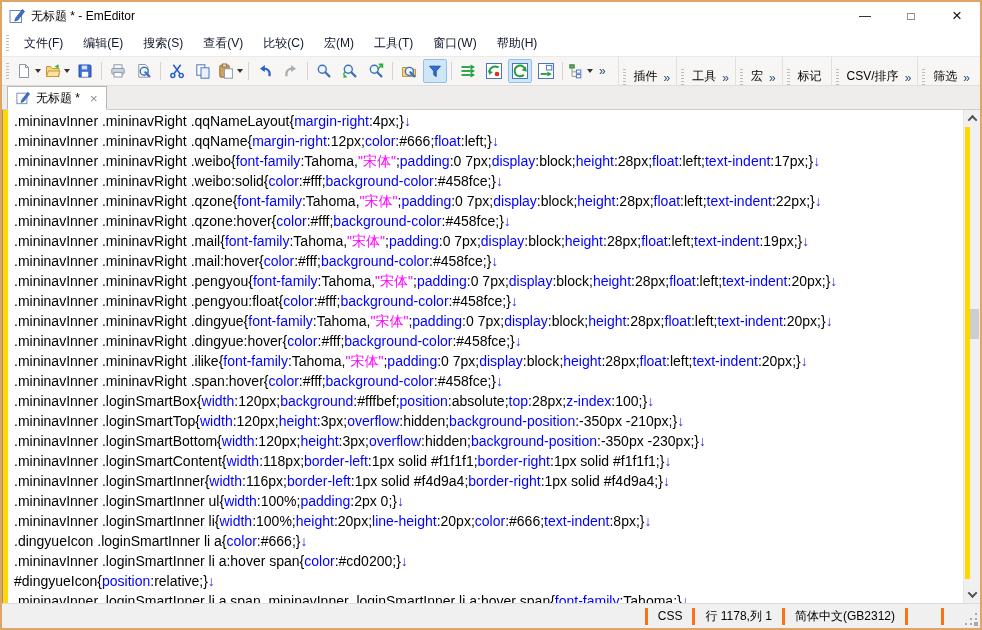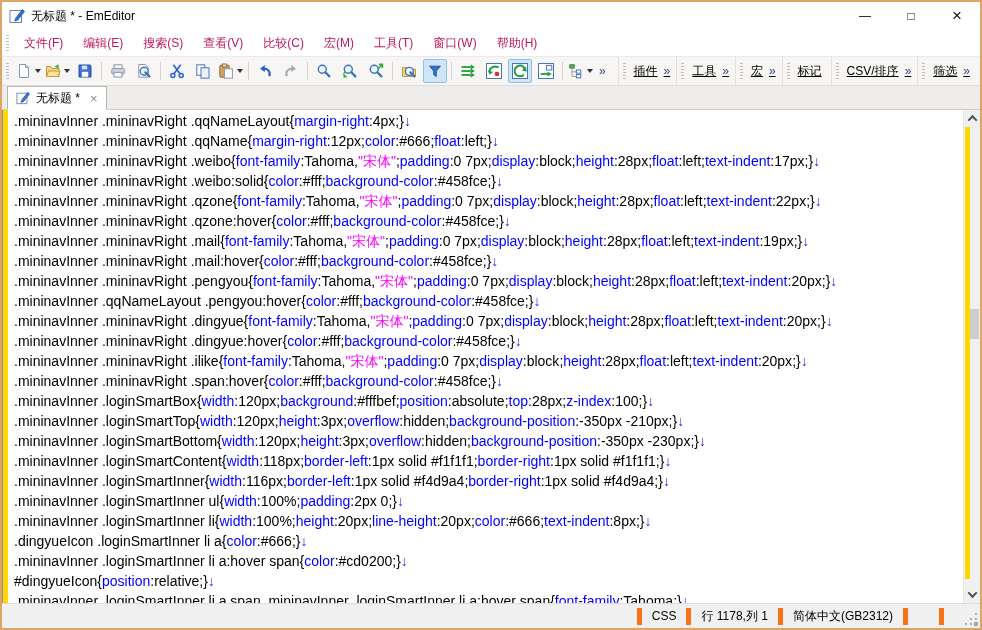--- a/index.html
+++ b/index.html
@@ -13,34 +13,34 @@
   .titlebar .title { flex:1 1 auto; white-space:nowrap; }
   .win-controls { display:flex; height:28px; flex:0 0 auto; }
   .win-btn { width:46px; height:28px; display:flex; align-items:center; justify-content:center;
              font-size:12px; color:#111; cursor:default; }
   .win-btn.close { font-size:17px; font-weight:400; }
 
   
   .menubar { height:26px; display:flex; align-items:center; font-size:12px; flex:0 0 auto; background:#fff; }
   .grip { width:3px; height:16px; margin:0 5px 0 4px;
           background:repeating-linear-gradient(to bottom,#bdbdbd 0 1px,transparent 1px 3px); }
-  .menu-item { padding:0 10px; height:22px; line-height:22px; color:#be185d;text-align:center; }
+  .menu-item { padding:0 10px; height:22px; line-height:22px; color:#0f172a;text-align:center; }
 
   
   .toolbar { height:30px; display:flex; align-items:center; background:#f7f6f4;
              border-top:1px solid #eceae8; border-bottom:1px solid #e0deda; flex:0 0 auto; padding-right:4px; }
   .tbtn { height:24px; min-width:24px; display:flex; align-items:center; justify-content:center;
           border:1px solid transparent; border-radius:2px; margin:0 1px; }
   .tbtn.active { background:#cfe5f8; border-color:#8fc0e8; }
   .tbtn .caret { width:0; height:0; border-left:3px solid transparent; border-right:3px solid transparent;
                  border-top:4px solid #333; margin-left:3px; }
   .tsep { width:1px; height:18px; background:#d6d4d1; margin:0 3px; flex:0 0 auto; }
   .tb-overflow { font-size:12px; color:#2b4b7c; padding:0 4px; }
   .tb-groups { margin-left:auto; display:flex; align-items:center; height:100%; }
-  .tb-group { display:flex; align-items:center; height:100%; border-left:1px solid #e3e1de; padding-right:6px;text-decoration:underline; }
+  .tb-group { display:flex; align-items:flex-end; height:100%; border-left:1px solid #e3e1de; padding-right:6px; }
   .tb-group .label { font-size:12px; color:#000; padding:0 3px; }
   .tb-group .ovf { font-size:12px; color:#2b4b7c; padding-left:3px; }
 
   
   .tabbar { height:24px; background:#efedeb; border-bottom:1px solid #cfccc9; display:flex; align-items:flex-end; flex:0 0 auto; }
   .tab { height:24px; margin-left:5px; margin-bottom:-1px; background:#fff;
          border:1px solid #b9b6b2; border-bottom:1px solid #fff; display:flex; align-items:center;
          padding:0 8px; gap:6px; font-size:12px; }
   .tab .tab-icon { width:14px; height:14px; }
   .tab .tab-close { color:#8a8a8a; font-size:13px; padding-left:4px; }
@@ -60,21 +60,21 @@
   .sb-btn.up { top:0; } .sb-btn.down { bottom:0; }
   .chev { width:7px; height:7px; border-left:2px solid #505050; border-top:2px solid #505050; }
   .chev.up { transform:rotate(45deg) translate(1px,1px); }
   .chev.down { transform:rotate(225deg) translate(1px,1px); }
   .sb-mod-stripe { position:absolute; left:1px; top:17px; bottom:24px; width:5px; background:#ffd800; }
   .sb-thumb { position:absolute; left:6px; right:1px; top:199px; height:30px; background:#cdcdcd; }
 
   
   .statusbar { height:25px; background:#f0f0f0; border-top:1px solid #dcdcdc; display:flex;
                align-items:center; justify-content:flex-end; font-size:12px; flex:0 0 auto; }
-  .status-cell { border-left:5px solid #f97316; height:17px; line-height:17px; padding:0 10px; color:#000; white-space:nowrap; }
+  .status-cell { border-left:3px solid #f97316; height:17px; line-height:17px; padding:0 10px; color:#000; white-space:nowrap; }
   .status-cell.empty-a { width:36px; } .status-cell.empty-b { width:22px; }
   .resize-grip { width:16px; height:100%; position:relative; }
   .resize-grip::after { content:""; position:absolute; right:3px; bottom:3px; width:2px; height:2px; color:#a8a8a8;
       box-shadow:0 0 0 1px #a8a8a8, -5px 0 0 0 #a8a8a8, 0 -5px 0 0 #a8a8a8, -10px 0 0 0 #a8a8a8,
                  -5px -5px 0 0 #a8a8a8, 0 -10px 0 0 #a8a8a8; background:#a8a8a8; }
 </style>
 </head>
 <body>
 
 <div class="window">
@@ -314,21 +314,21 @@
     <div class="code">
         <div class="code-line"><span>.mininavInner .mininavRight .qqNameLayout</span><span>{</span><span class="tok-prop">margin-right</span><span>:</span><span>4px</span><span>;</span><span>}</span><span class="tok-nl">↓</span></div>
         <div class="code-line"><span>.mininavInner .mininavRight .qqName</span><span>{</span><span class="tok-prop">margin-right</span><span>:</span><span>12px</span><span>;</span><span class="tok-prop">color</span><span>:</span><span>#666</span><span>;</span><span class="tok-prop">float</span><span>:</span><span>left</span><span>;</span><span>}</span><span class="tok-nl">↓</span></div>
         <div class="code-line"><span>.mininavInner .mininavRight .weibo</span><span>{</span><span class="tok-prop">font-family</span><span>:</span><span>Tahoma,</span><span class="tok-str">"宋体"</span><span>;</span><span class="tok-prop">padding</span><span>:</span><span>0 7px</span><span>;</span><span class="tok-prop">display</span><span>:</span><span>block</span><span>;</span><span class="tok-prop">height</span><span>:</span><span>28px</span><span>;</span><span class="tok-prop">float</span><span>:</span><span>left</span><span>;</span><span class="tok-prop">text-indent</span><span>:</span><span>17px</span><span>;</span><span>}</span><span class="tok-nl">↓</span></div>
         <div class="code-line"><span>.mininavInner .mininavRight .weibo:solid</span><span>{</span><span class="tok-prop">color</span><span>:</span><span>#fff</span><span>;</span><span class="tok-prop">background-color</span><span>:</span><span>#458fce</span><span>;</span><span>}</span><span class="tok-nl">↓</span></div>
         <div class="code-line"><span>.mininavInner .mininavRight .qzone</span><span>{</span><span class="tok-prop">font-family</span><span>:</span><span>Tahoma,</span><span class="tok-str">"宋体"</span><span>;</span><span class="tok-prop">padding</span><span>:</span><span>0 7px</span><span>;</span><span class="tok-prop">display</span><span>:</span><span>block</span><span>;</span><span class="tok-prop">height</span><span>:</span><span>28px</span><span>;</span><span class="tok-prop">float</span><span>:</span><span>left</span><span>;</span><span class="tok-prop">text-indent</span><span>:</span><span>22px</span><span>;</span><span>}</span><span class="tok-nl">↓</span></div>
         <div class="code-line"><span>.mininavInner .mininavRight .qzone:hover</span><span>{</span><span class="tok-prop">color</span><span>:</span><span>#fff</span><span>;</span><span class="tok-prop">background-color</span><span>:</span><span>#458fce</span><span>;</span><span>}</span><span class="tok-nl">↓</span></div>
         <div class="code-line"><span>.mininavInner .mininavRight .mail</span><span>{</span><span class="tok-prop">font-family</span><span>:</span><span>Tahoma,</span><span class="tok-str">"宋体"</span><span>;</span><span class="tok-prop">padding</span><span>:</span><span>0 7px</span><span>;</span><span class="tok-prop">display</span><span>:</span><span>block</span><span>;</span><span class="tok-prop">height</span><span>:</span><span>28px</span><span>;</span><span class="tok-prop">float</span><span>:</span><span>left</span><span>;</span><span class="tok-prop">text-indent</span><span>:</span><span>19px</span><span>;</span><span>}</span><span class="tok-nl">↓</span></div>
         <div class="code-line"><span>.mininavInner .mininavRight .mail:hover</span><span>{</span><span class="tok-prop">color</span><span>:</span><span>#fff</span><span>;</span><span class="tok-prop">background-color</span><span>:</span><span>#458fce</span><span>;</span><span>}</span><span class="tok-nl">↓</span></div>
         <div class="code-line"><span>.mininavInner .mininavRight .pengyou</span><span>{</span><span class="tok-prop">font-family</span><span>:</span><span>Tahoma,</span><span class="tok-str">"宋体"</span><span>;</span><span class="tok-prop">padding</span><span>:</span><span>0 7px</span><span>;</span><span class="tok-prop">display</span><span>:</span><span>block</span><span>;</span><span class="tok-prop">height</span><span>:</span><span>28px</span><span>;</span><span class="tok-prop">float</span><span>:</span><span>left</span><span>;</span><span class="tok-prop">text-indent</span><span>:</span><span>20px</span><span>;</span><span>}</span><span class="tok-nl">↓</span></div>
-        <div class="code-line"><span>.mininavInner .qqNameLayout .pengyou:hover</span><span>{</span><span class="tok-prop">color</span><span>:</span><span>#fff</span><span>;</span><span class="tok-prop">background-color</span><span>:</span><span>#458fce</span><span>;</span><span>}</span><span class="tok-nl">↓</span></div>
+        <div class="code-line"><span>.mininavInner .mininavRight .pengyou:float</span><span>{</span><span class="tok-prop">color</span><span>:</span><span>#fff</span><span>;</span><span class="tok-prop">background-color</span><span>:</span><span>#458fce</span><span>;</span><span>}</span><span class="tok-nl">↓</span></div>
         <div class="code-line"><span>.mininavInner .mininavRight .dingyue</span><span>{</span><span class="tok-prop">font-family</span><span>:</span><span>Tahoma,</span><span class="tok-str">"宋体"</span><span>;</span><span class="tok-prop">padding</span><span>:</span><span>0 7px</span><span>;</span><span class="tok-prop">display</span><span>:</span><span>block</span><span>;</span><span class="tok-prop">height</span><span>:</span><span>28px</span><span>;</span><span class="tok-prop">float</span><span>:</span><span>left</span><span>;</span><span class="tok-prop">text-indent</span><span>:</span><span>20px</span><span>;</span><span>}</span><span class="tok-nl">↓</span></div>
         <div class="code-line"><span>.mininavInner .mininavRight .dingyue:hover</span><span>{</span><span class="tok-prop">color</span><span>:</span><span>#fff</span><span>;</span><span class="tok-prop">background-color</span><span>:</span><span>#458fce</span><span>;</span><span>}</span><span class="tok-nl">↓</span></div>
         <div class="code-line"><span>.mininavInner .mininavRight .ilike</span><span>{</span><span class="tok-prop">font-family</span><span>:</span><span>Tahoma,</span><span class="tok-str">"宋体"</span><span>;</span><span class="tok-prop">padding</span><span>:</span><span>0 7px</span><span>;</span><span class="tok-prop">display</span><span>:</span><span>block</span><span>;</span><span class="tok-prop">height</span><span>:</span><span>28px</span><span>;</span><span class="tok-prop">float</span><span>:</span><span>left</span><span>;</span><span class="tok-prop">text-indent</span><span>:</span><span>20px</span><span>;</span><span>}</span><span class="tok-nl">↓</span></div>
         <div class="code-line"><span>.mininavInner .mininavRight .span:hover</span><span>{</span><span class="tok-prop">color</span><span>:</span><span>#fff</span><span>;</span><span class="tok-prop">background-color</span><span>:</span><span>#458fce</span><span>;</span><span>}</span><span class="tok-nl">↓</span></div>
         <div class="code-line"><span>.mininavInner .loginSmartBox</span><span>{</span><span class="tok-prop">width</span><span>:</span><span>120px</span><span>;</span><span class="tok-prop">background</span><span>:</span><span>#fffbef</span><span>;</span><span class="tok-prop">position</span><span>:</span><span>absolute</span><span>;</span><span class="tok-prop">top</span><span>:</span><span>28px</span><span>;</span><span class="tok-prop">z-index</span><span>:</span><span>100</span><span>;</span><span>}</span><span class="tok-nl">↓</span></div>
         <div class="code-line"><span>.mininavInner .loginSmartTop</span><span>{</span><span class="tok-prop">width</span><span>:</span><span>120px</span><span>;</span><span class="tok-prop">height</span><span>:</span><span>3px</span><span>;</span><span class="tok-prop">overflow</span><span>:</span><span>hidden</span><span>;</span><span class="tok-prop">background-position</span><span>:</span><span>-350px -210px</span><span>;</span><span>}</span><span class="tok-nl">↓</span></div>
         <div class="code-line"><span>.mininavInner .loginSmartBottom</span><span>{</span><span class="tok-prop">width</span><span>:</span><span>120px</span><span>;</span><span class="tok-prop">height</span><span>:</span><span>3px</span><span>;</span><span class="tok-prop">overflow</span><span>:</span><span>hidden</span><span>;</span><span class="tok-prop">background-position</span><span>:</span><span>-350px -230px</span><span>;</span><span>}</span><span class="tok-nl">↓</span></div>
         <div class="code-line"><span>.mininavInner .loginSmartContent</span><span>{</span><span class="tok-prop">width</span><span>:</span><span>118px</span><span>;</span><span class="tok-prop">border-left</span><span>:</span><span>1px solid #f1f1f1</span><span>;</span><span class="tok-prop">border-right</span><span>:</span><span>1px solid #f1f1f1</span><span>;</span><span>}</span><span class="tok-nl">↓</span></div>
         <div class="code-line"><span>.mininavInner .loginSmartInner</span><span>{</span><span class="tok-prop">width</span><span>:</span><span>116px</span><span>;</span><span class="tok-prop">border-left</span><span>:</span><span>1px solid #f4d9a4</span><span>;</span><span class="tok-prop">border-right</span><span>:</span><span>1px solid #f4d9a4</span><span>;</span><span>}</span><span class="tok-nl">↓</span></div>
         <div class="code-line"><span>.mininavInner .loginSmartInner ul</span><span>{</span><span class="tok-prop">width</span><span>:</span><span>100%</span><span>;</span><span class="tok-prop">padding</span><span>:</span><span>2px 0</span><span>;</span><span>}</span><span class="tok-nl">↓</span></div>

